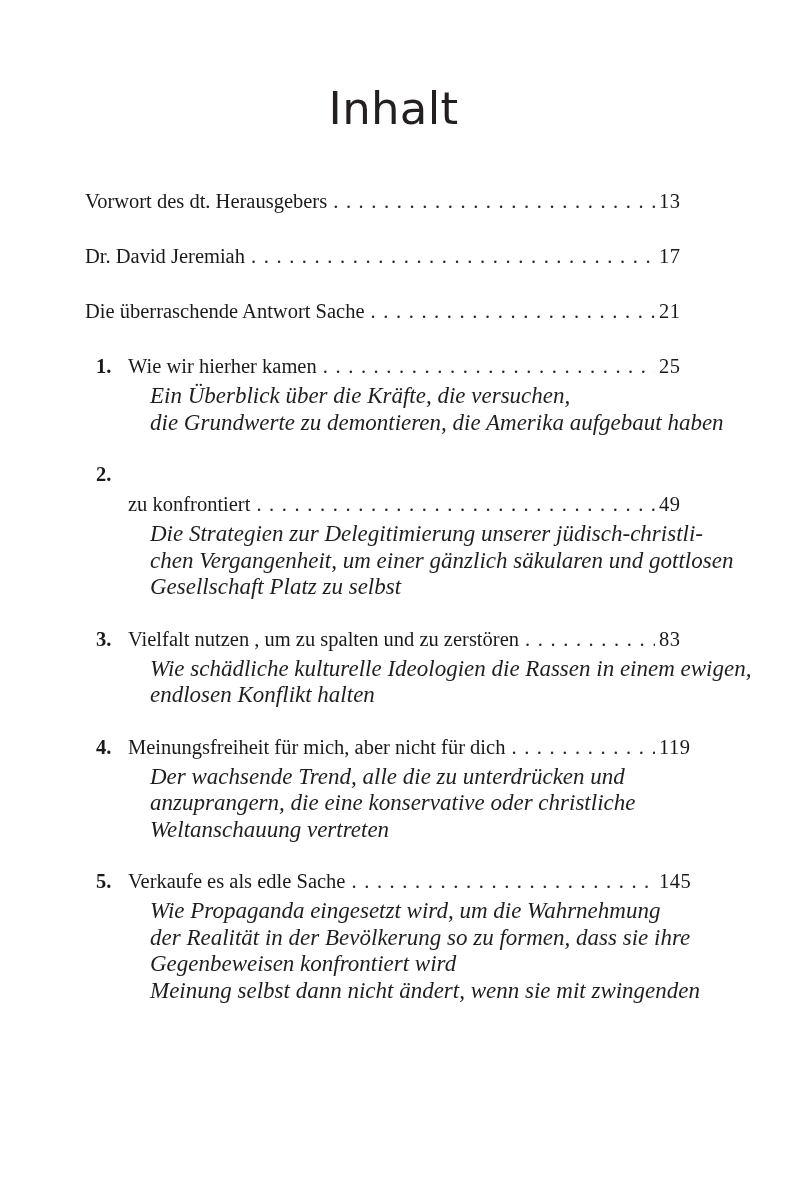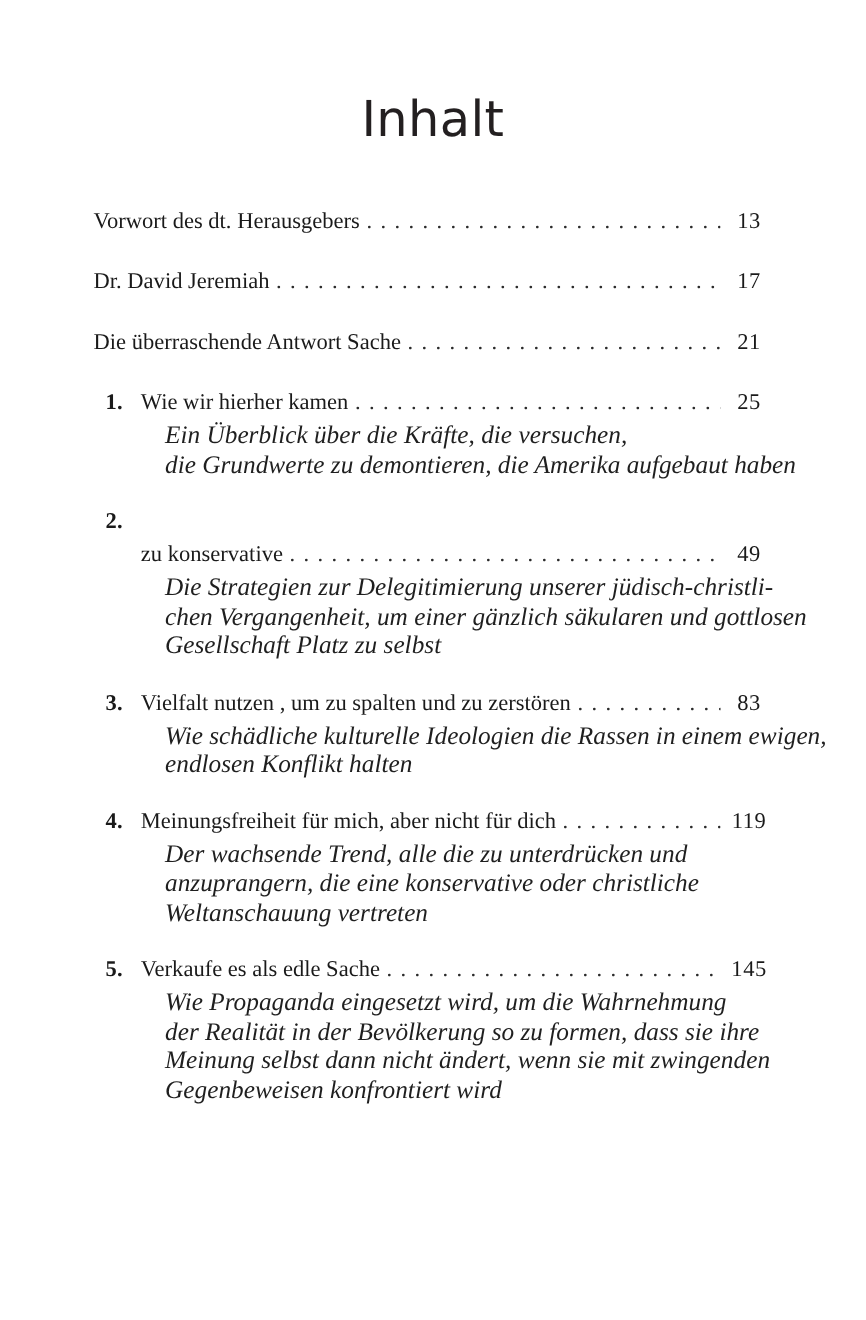--- a/index.html
+++ b/index.html
@@ -77,21 +77,21 @@
     line-height: 30px;
     letter-spacing: 7.6px;
     margin: 0 4px 0 6px;
     color: #2a2a2a;
     min-width: 0;
   }
 
   .pagenum {
     flex: 0 0 auto;
     width: 44px;
-    text-align: center;
+    text-align: left;
     font-size: 20.5px;
     line-height: 30px;
     font-weight: 400;
     letter-spacing: 0.5px;
   }
 
   
   .front .row .title-wrap,
   .front .row .ttl { }
 
@@ -157,21 +157,21 @@
           <div>Ein Überblick über die Kräfte, die versuchen,</div>
           <div>die Grundwerte zu demontieren, die Amerika aufgebaut haben</div>
         </div>
       </div>
       <div class="entry chapter">
         <div class="row">
           <div class="num-col">2.</div>
         </div>
         <div class="row">
           <div class="num-col"></div>
-          <div class="ttl">zu konservative</div>
+          <div class="ttl">zu konfrontiert</div>
           <div class="leaders">...............................................</div>
           <div class="pagenum">49</div>
         </div>
         <div class="desc">
           <div>Die Strategien zur Delegitimierung unserer jüdisch-christli-</div>
           <div>chen Vergangenheit, um einer gänzlich säkularen und gottlosen</div>
           <div>Gesellschaft Platz zu selbst</div>
         </div>
       </div>
       <div class="entry chapter">
@@ -202,19 +202,19 @@
       <div class="entry chapter">
         <div class="row">
           <div class="num-col">5.</div>
           <div class="ttl">Verkaufe es als edle Sache</div>
           <div class="leaders">...............................................</div>
           <div class="pagenum">145</div>
         </div>
         <div class="desc">
           <div>Wie Propaganda eingesetzt wird, um die Wahrnehmung</div>
           <div>der Realität in der Bevölkerung so zu formen, dass sie ihre</div>
+          <div>Gegenbeweisen konfrontiert wird</div>
           <div>Meinung selbst dann nicht ändert, wenn sie mit zwingenden</div>
-          <div>Gegenbeweisen konfrontiert wird</div>
         </div>
       </div>
     </div>
 
 </div>
 
 </body></html>

